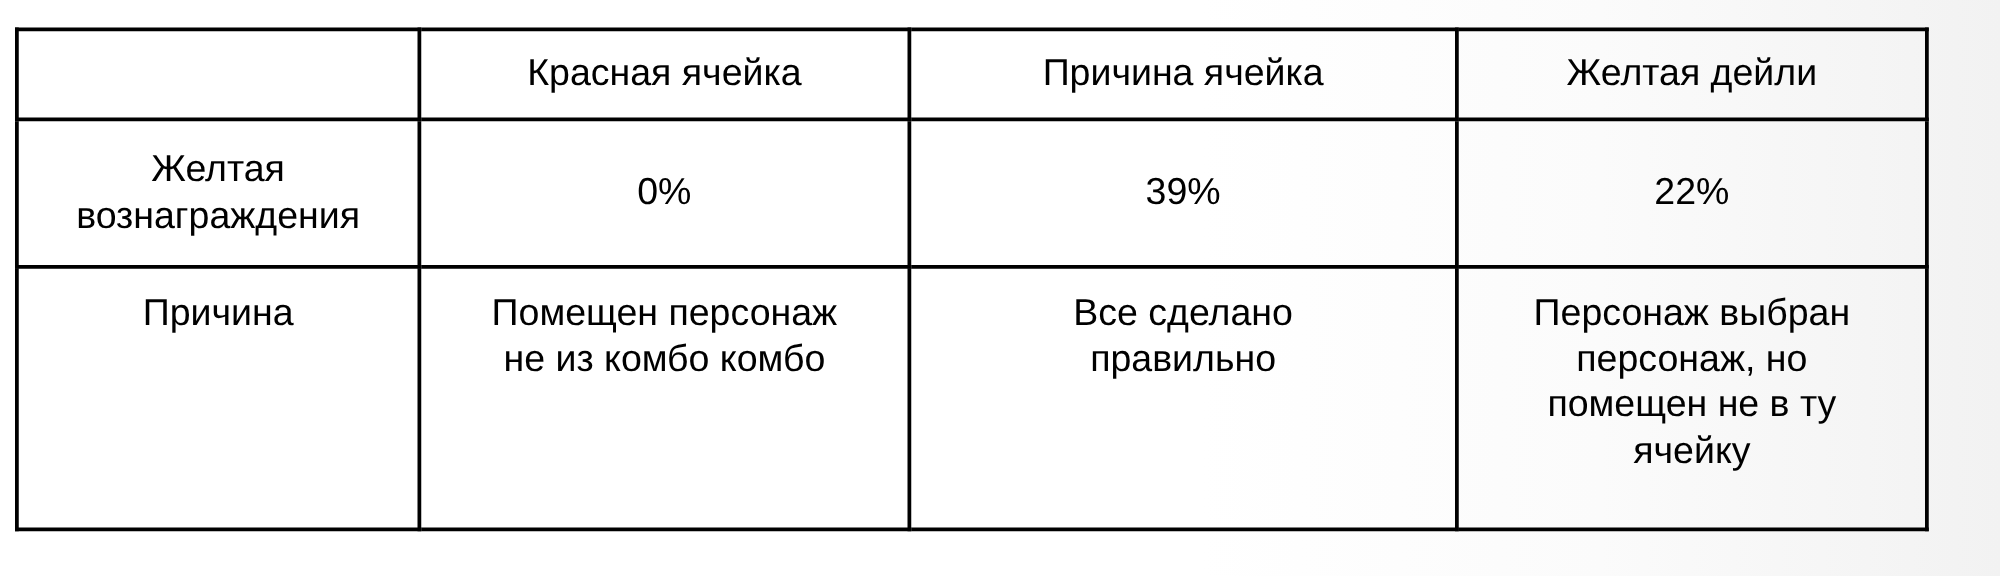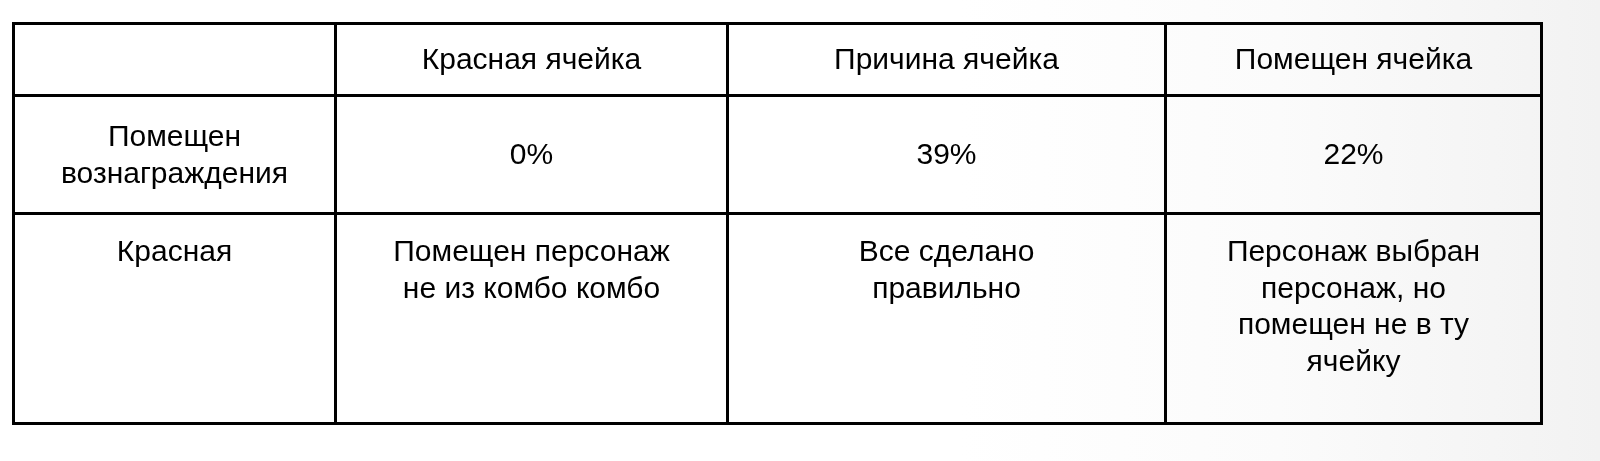--- a/index.html
+++ b/index.html
@@ -70,41 +70,41 @@
         <td class="corner-cell">
           <span class="cell-text"></span>
         </td>
         <td>
           <span class="cell-text">Красная ячейка</span>
         </td>
         <td>
           <span class="cell-text">Причина ячейка</span>
         </td>
         <td>
-          <span class="cell-text">Помещен ячейка</span>
+          <span class="cell-text">Желтая дейли</span>
         </td>
       </tr>
       <tr class="row-size">
         <td>
-          <span class="cell-text">Помещен
+          <span class="cell-text">Желтая
 вознаграждения</span>
         </td>
         <td>
           <span class="cell-text">0%</span>
         </td>
         <td>
           <span class="cell-text">39%</span>
         </td>
         <td>
           <span class="cell-text">22%</span>
         </td>
       </tr>
       <tr class="row-reason">
         <td>
-          <span class="cell-text">Красная</span>
+          <span class="cell-text">Причина</span>
         </td>
         <td>
           <span class="cell-text">Помещен персонаж
 не из комбо комбо</span>
         </td>
         <td>
           <span class="cell-text">Все сделано
 правильно</span>
         </td>
         <td>

